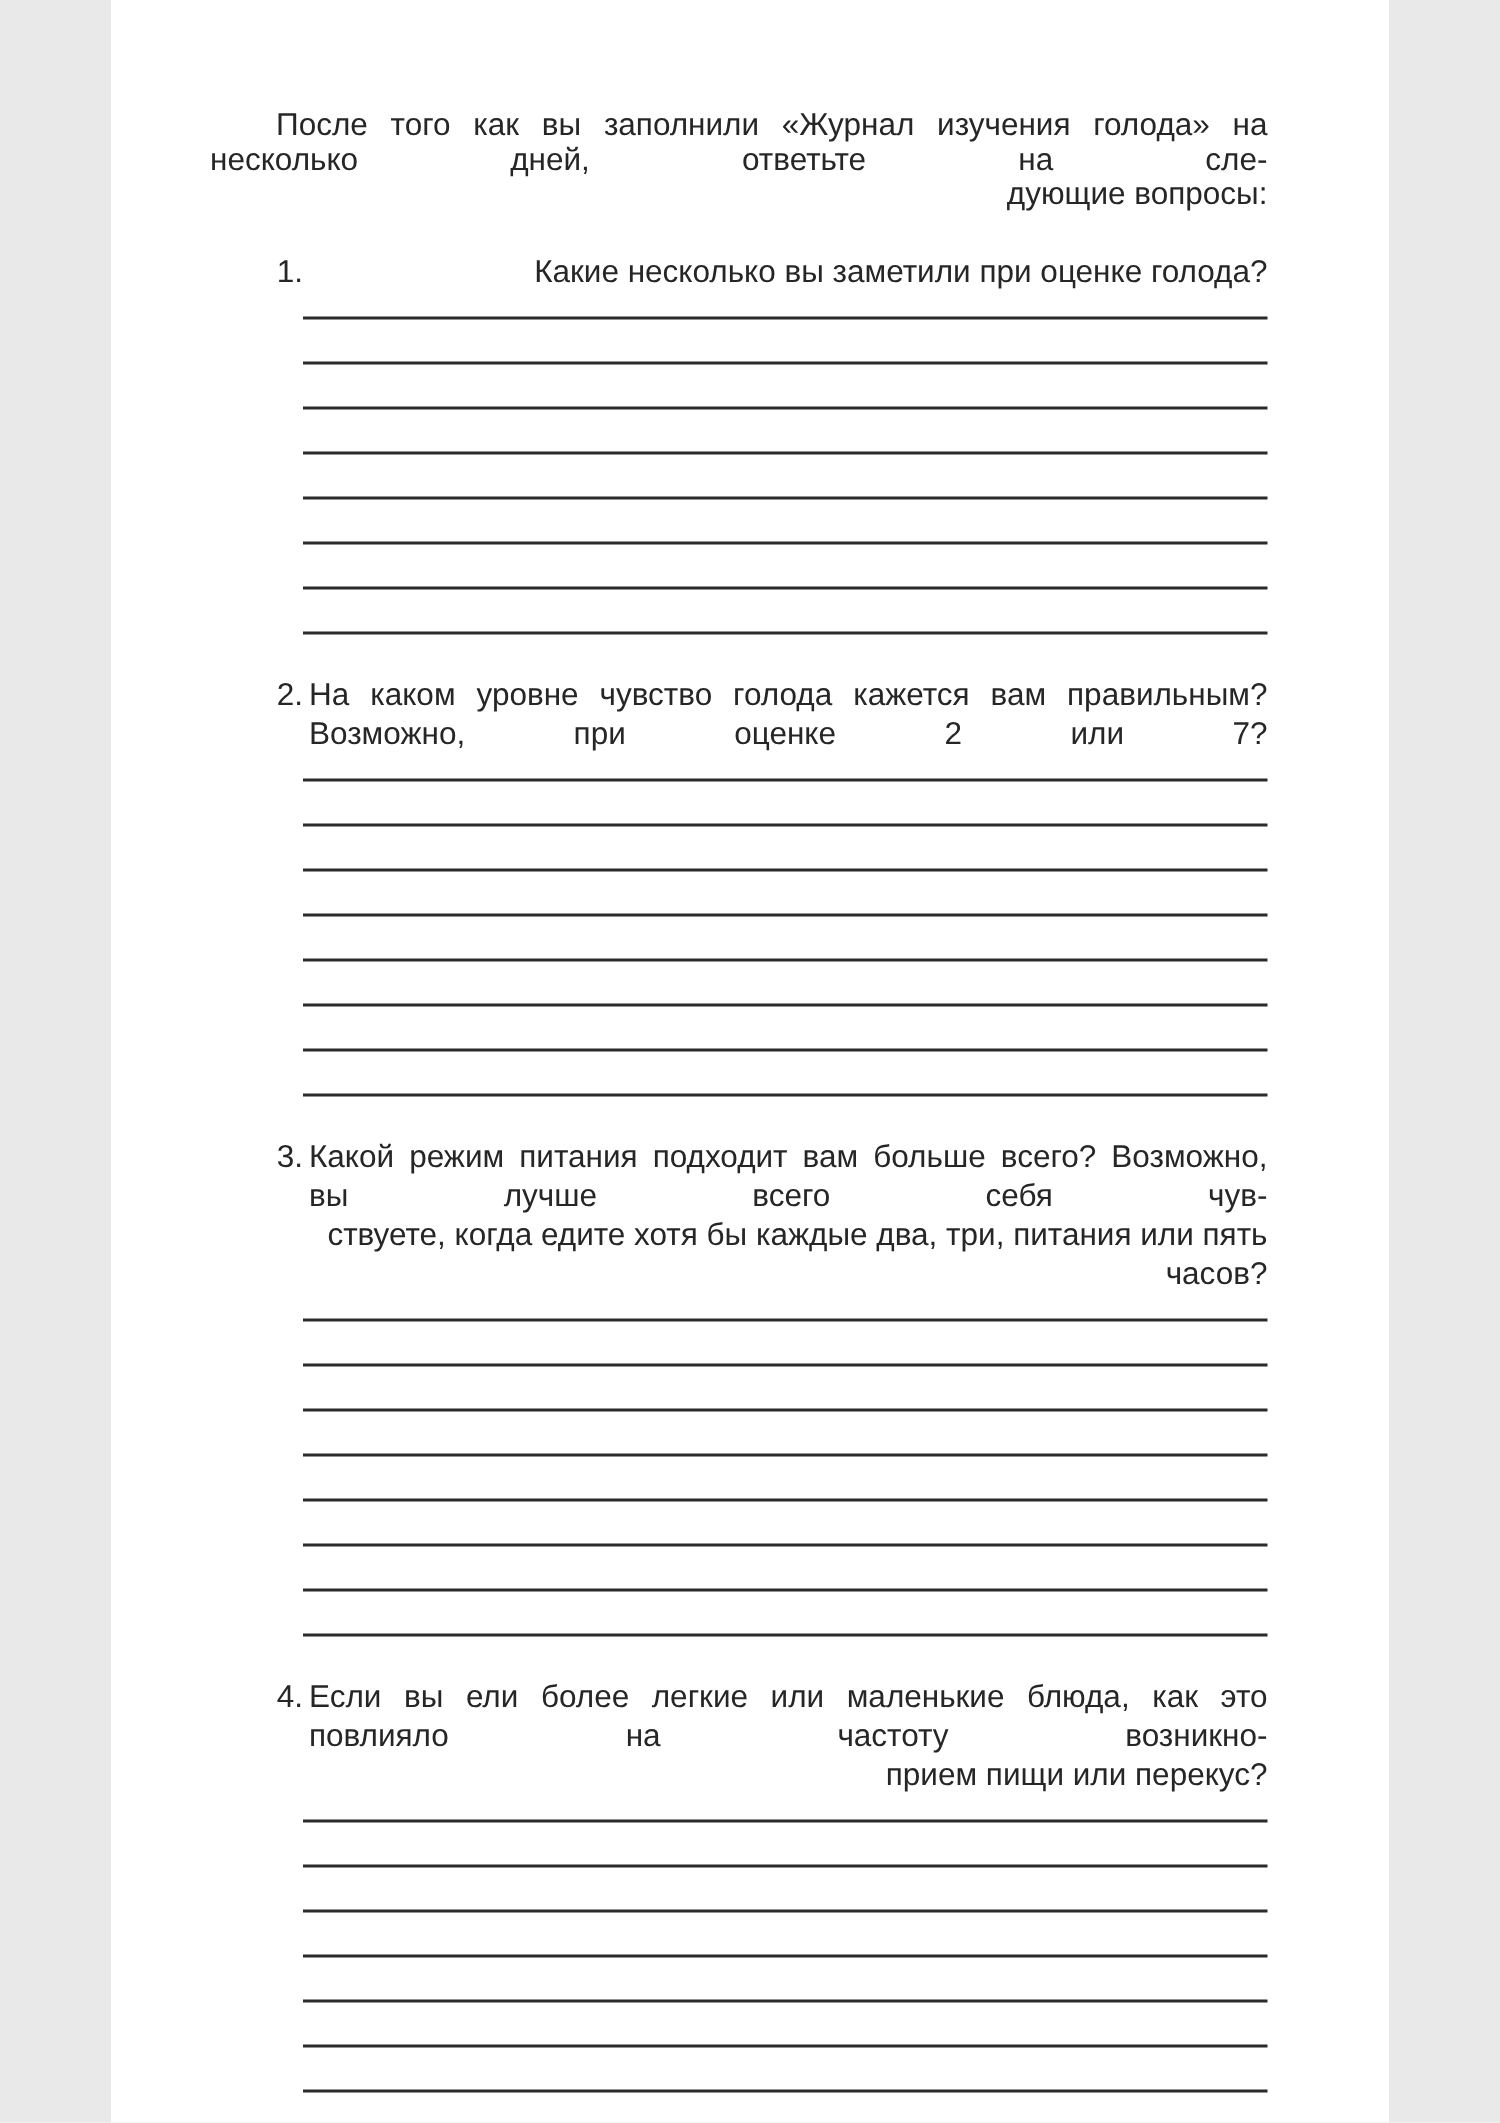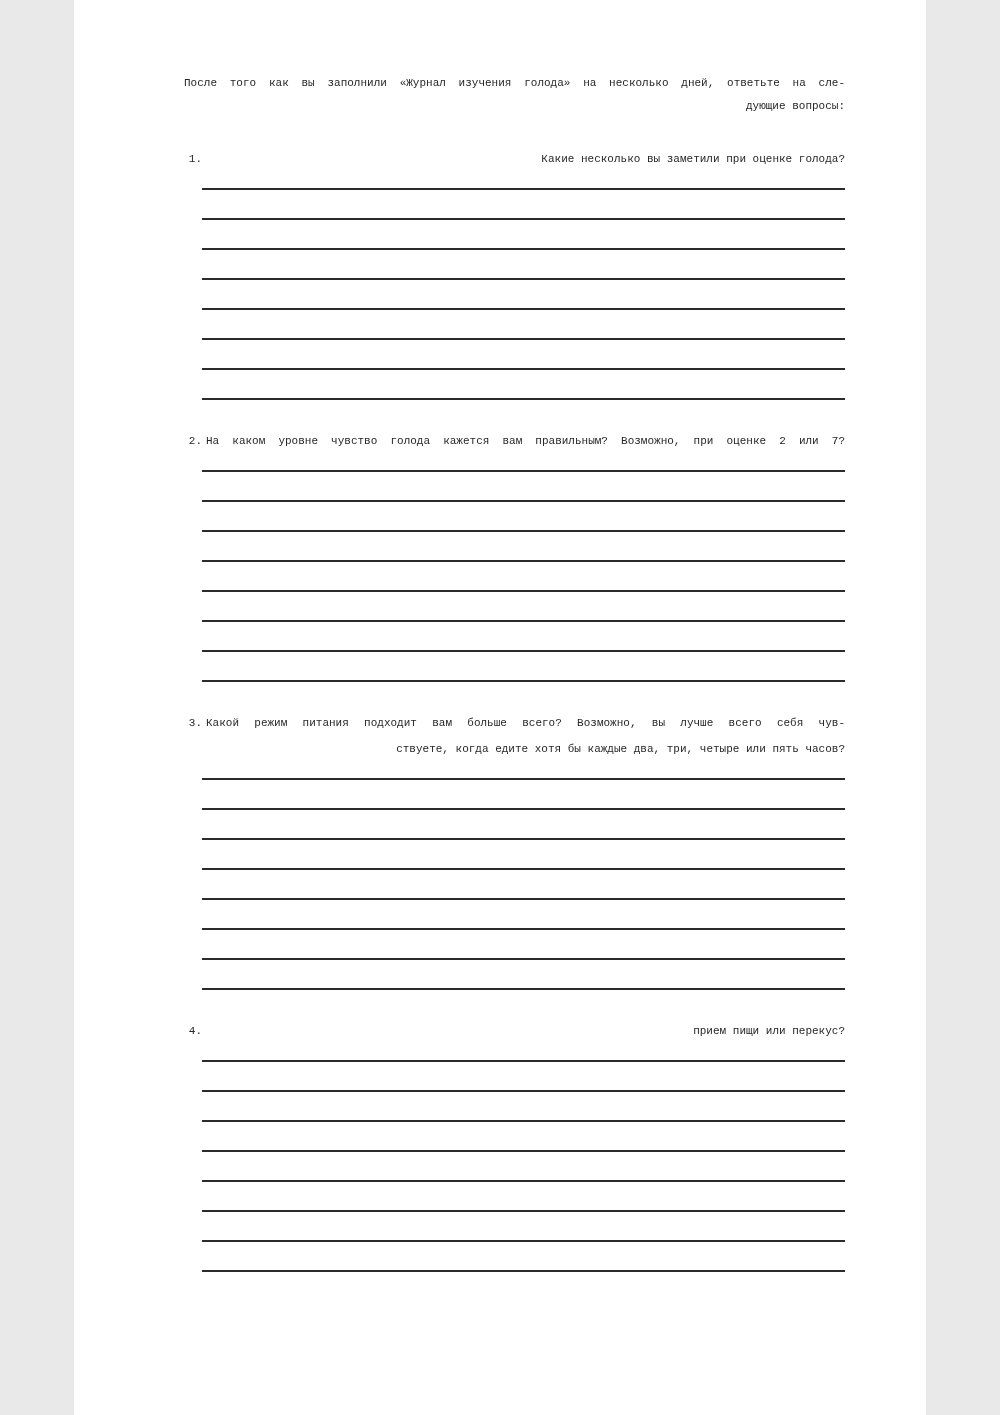--- a/index.html
+++ b/index.html
@@ -9,22 +9,22 @@
   }
   html,body{margin:0;padding:0;background:#e9e9e9;}
   .page{
     position:relative;
     width:852px;
     height:1415px;
     margin:0 auto;
     background:var(--bg);
     box-sizing:border-box;
     padding:72px 81px 0 66px;
-    font-family:Liberation Mono, monospace;
-    font-size:11px;
+    font-family:Liberation Sans, sans-serif;
+    font-size:21px;
     line-height:23px;
     color:var(--ink);
     overflow:hidden;
   }
   .intro{margin:0 0 28px 0;}
   .intro .tline:first-child{text-indent:44px;}
   .tline{
     text-align:right;
     white-space:normal;
   }
@@ -95,37 +95,38 @@
           <div class="answer-line"></div>
           <div class="answer-line"></div>
           <div class="answer-line"></div>
         </div>
   </div>
 
   <div class="question">
     <div class="qtext">
       <span class="qnum">3.</span>
     <div class="tline fill">Какой режим питания подходит вам больше всего? Возможно, вы лучше всего себя чув-</div>
-          <div class="tline">ствуете, когда едите хотя бы каждые два, три, четыре или пять часов?</div>
+          <div class="tline">ствуете, когда едите хотя бы каждые два, три, питания или пять часов?</div>
         </div>
     <div class="answer-lines">
           <div class="answer-line"></div>
           <div class="answer-line"></div>
           <div class="answer-line"></div>
           <div class="answer-line"></div>
           <div class="answer-line"></div>
           <div class="answer-line"></div>
           <div class="answer-line"></div>
           <div class="answer-line"></div>
         </div>
   </div>
 
   <div class="question">
     <div class="qtext">
       <span class="qnum">4.</span>
+    <div class="tline fill">Если вы ели более легкие или маленькие блюда, как это повлияло на частоту возникно-</div>
           <div class="tline">прием пищи или перекус?</div>
         </div>
     <div class="answer-lines">
           <div class="answer-line"></div>
           <div class="answer-line"></div>
           <div class="answer-line"></div>
           <div class="answer-line"></div>
           <div class="answer-line"></div>
           <div class="answer-line"></div>
           <div class="answer-line"></div>

